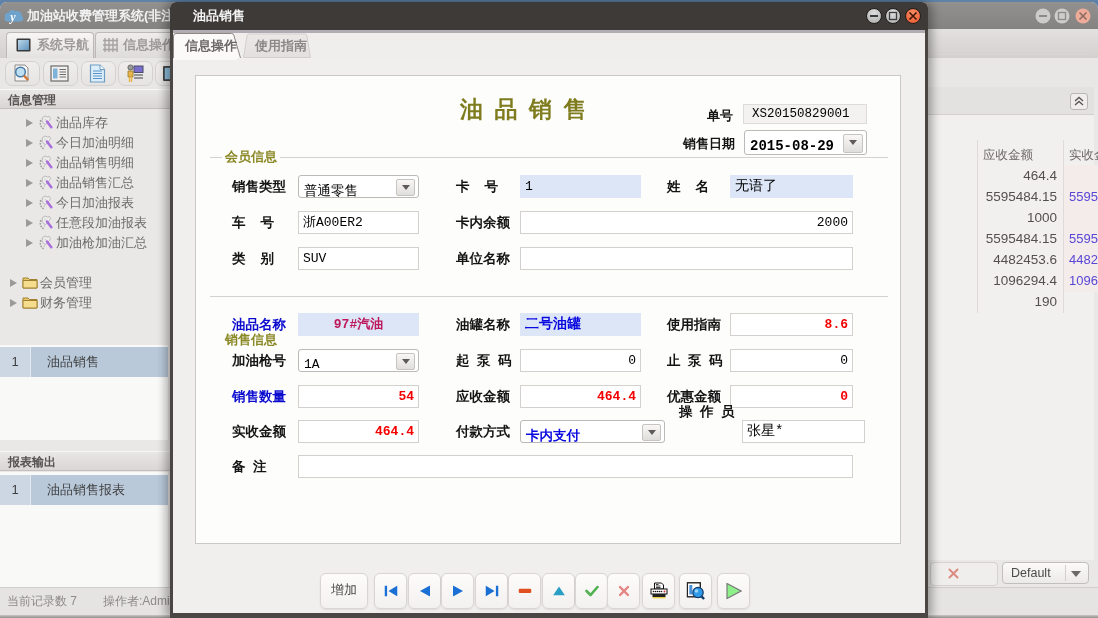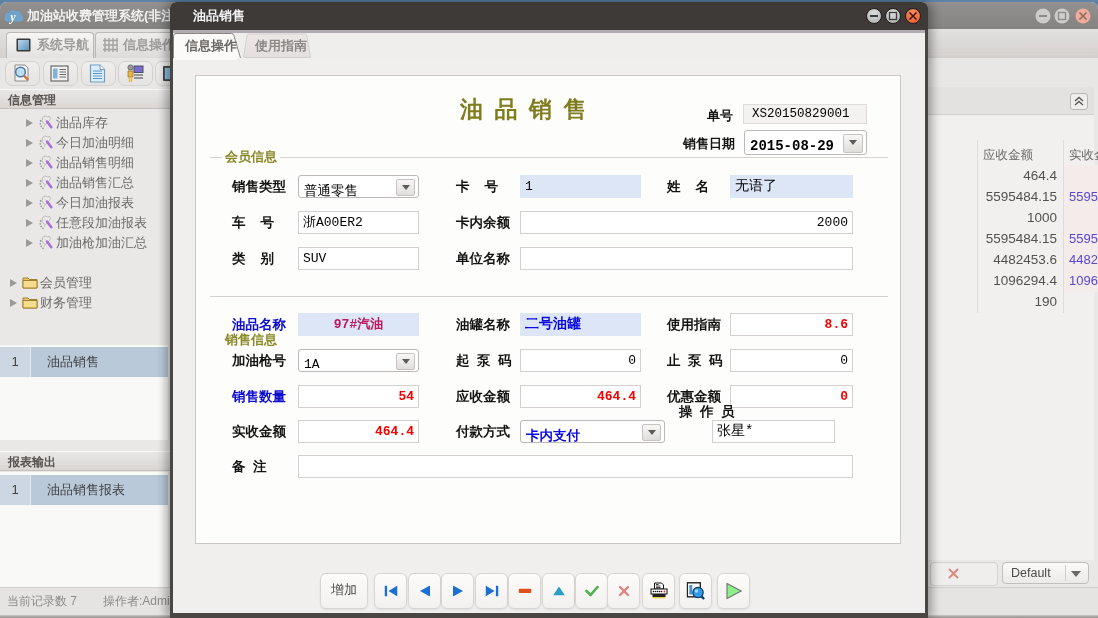--- a/index.html
+++ b/index.html
@@ -400,21 +400,21 @@
   <div class="lbl" style="left:286px;top:383px;">应收金额</div>
   <div class="fld num red" style="left:350px;top:383px;width:121px;">464.4</div>
   <div class="lbl" style="left:497px;top:383px;">优惠金额</div>
   <div class="fld num red" style="left:560px;top:383px;width:123px;">0</div>
 
   <div class="lbl" style="left:62px;top:418px;">实收金额</div>
   <div class="fld num red" style="left:128px;top:418px;width:121px;">464.4</div>
   <div class="lbl" style="left:286px;top:418px;">付款方式</div>
   <div class="combo" style="left:350px;top:418px;width:145px;font-weight:bold;color:#0a0ae0;">卡内支付<div class="cbtn"></div></div>
   <div class="lbl" style="left:497px;top:398px;margin-left:12px;">操&nbsp;&nbsp;作&nbsp;&nbsp;员</div>
-  <div class="fld" style="left:542px;top:418px;width:123px;font-size:14px;">张星*</div>
+  <div class="fld" style="left:572px;top:418px;width:123px;font-size:14px;">张星*</div>
 
   <div class="lbl" style="left:62px;top:453px;">备&nbsp;&nbsp;注</div>
   <div class="fld" style="left:128px;top:453px;width:555px;"></div>
 
   <div class="bbtn" style="left:150px;width:46px;font-size:13px;color:#4a4a4a;text-align:center;line-height:32px;">增加</div>
   <div class="bbtn" style="left:204px;width:31px;">
       <svg width="13" height="11" viewBox="0 0 13 11">
         <rect x="0" y="0" width="2.6" height="11" fill="#1a6fd4"></rect>
         <path d="M13 0 L4 5.5 L13 11 Z" fill="#1a6fd4"></path>
       </svg>

